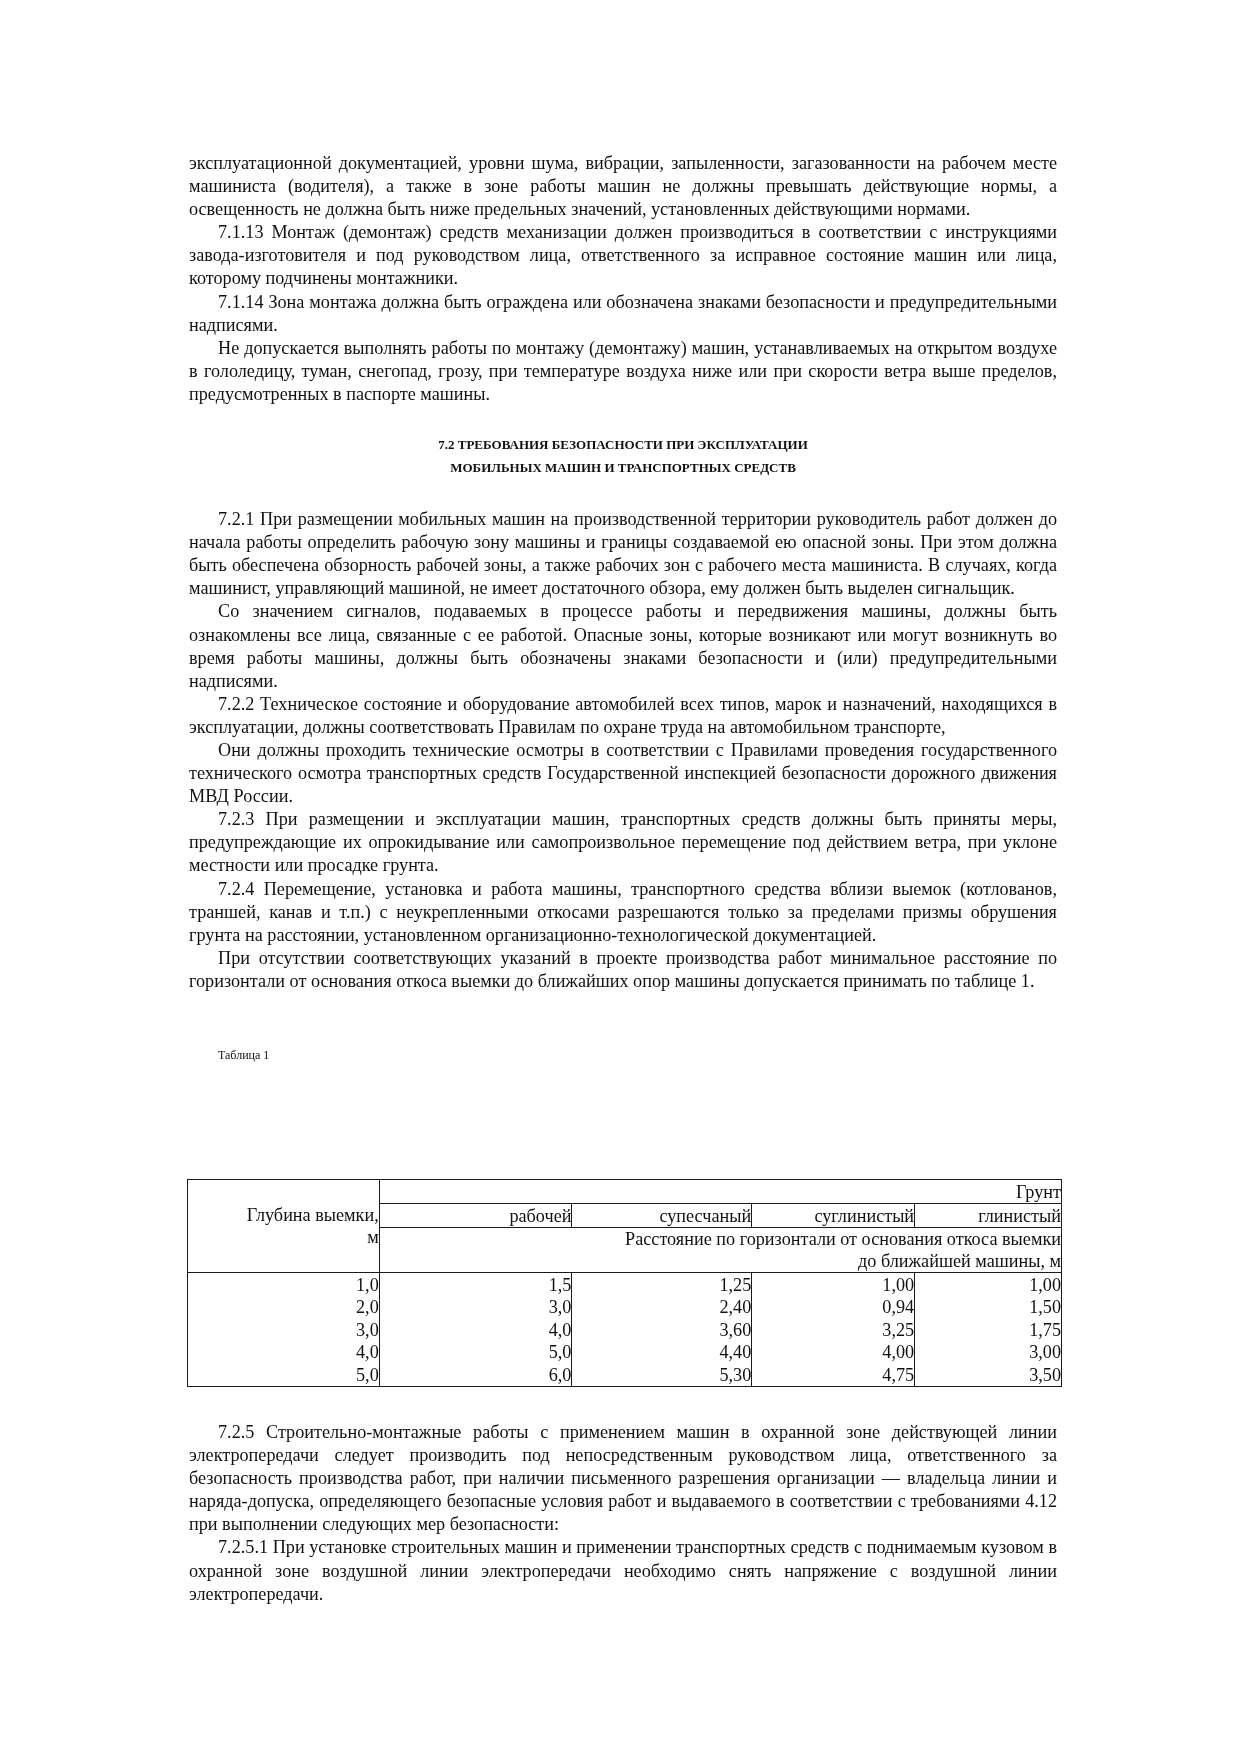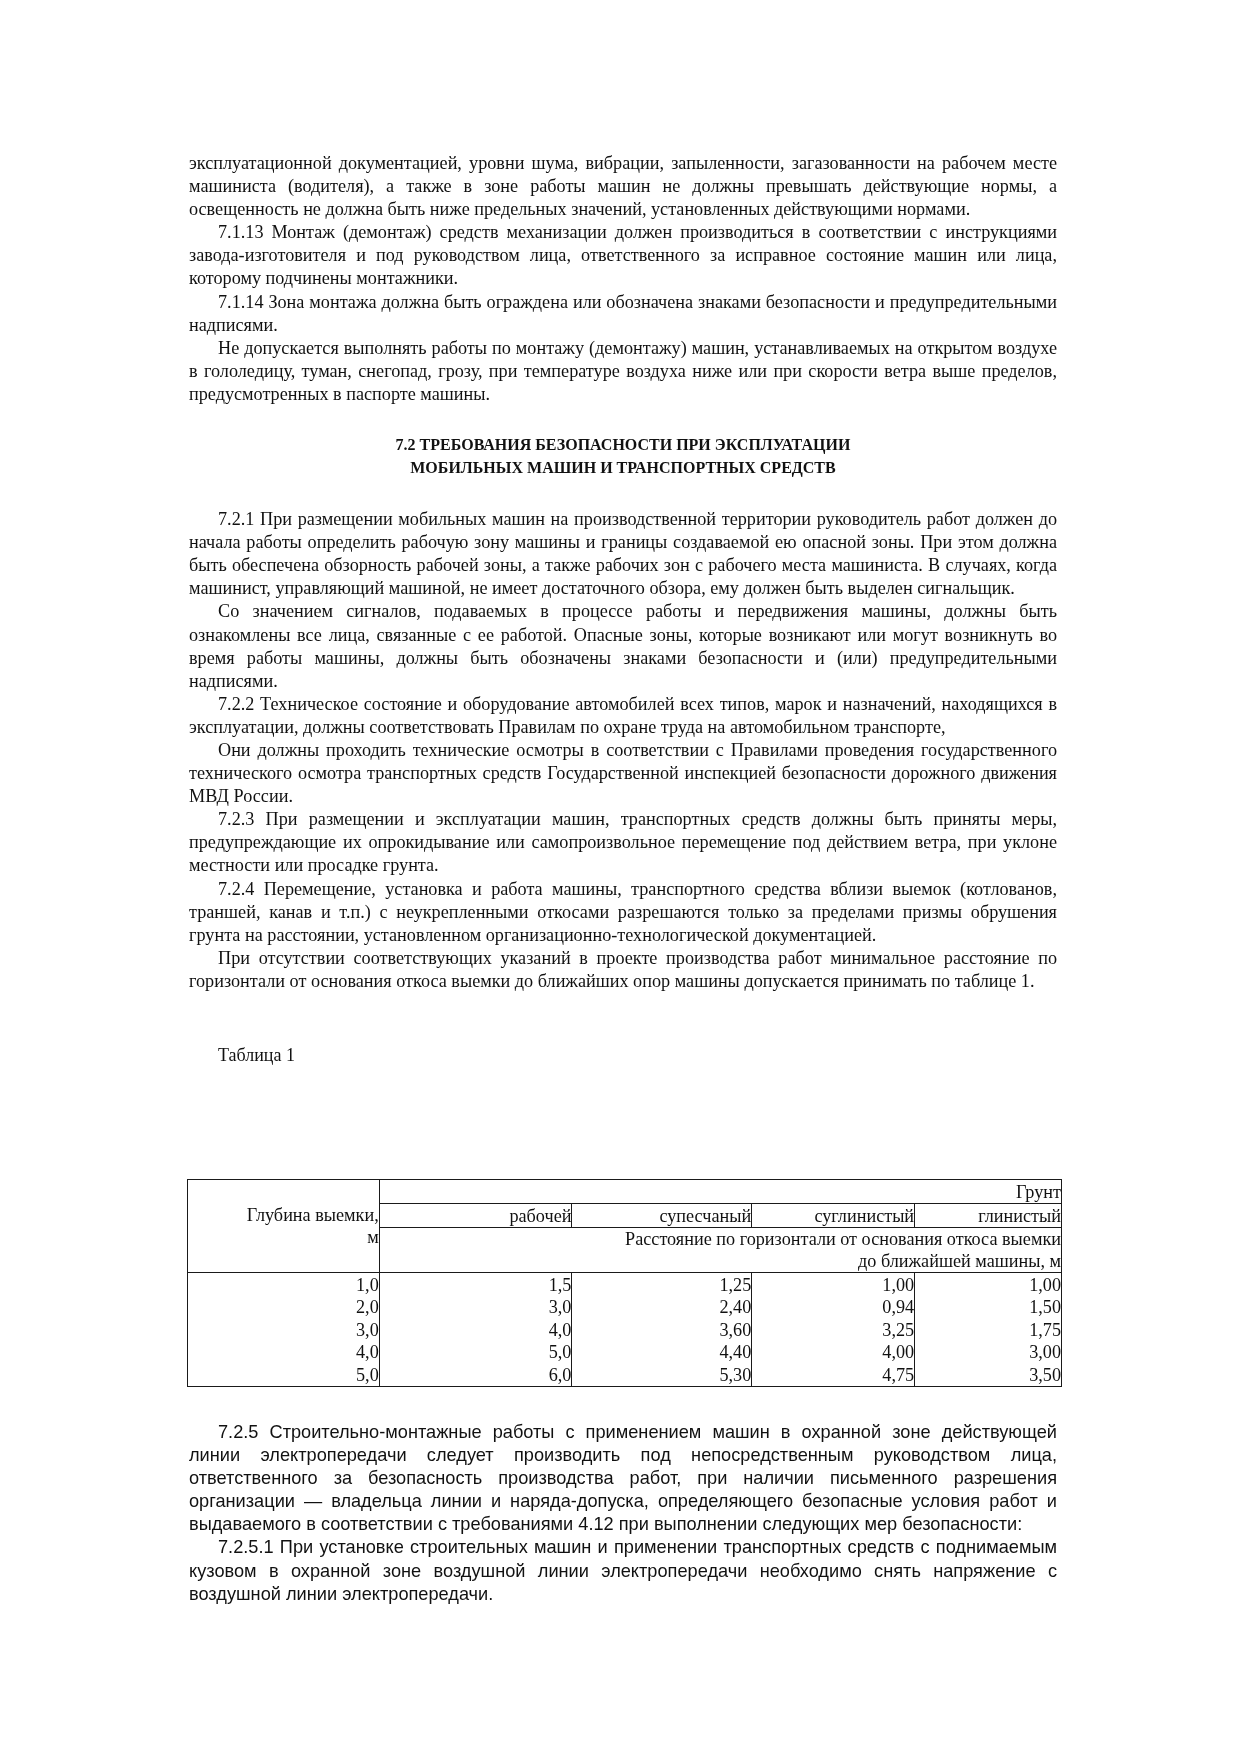--- a/index.html
+++ b/index.html
@@ -4,32 +4,32 @@
 <style>
   html, body { margin: 0; padding: 0; background: #ffffff; }
   body { width: 1240px; height: 1755px; position: relative; overflow: hidden; }
   .page {
     position: absolute; left: 189px; top: 152px; width: 868px;
     font-family: "Liberation Serif", serif; font-size: 18.2px; line-height: 23.1px; color: #111;
   }
   .page p { margin: 0; text-align: justify; }
   .page p.indent { text-indent: 29px; }
   .heading {
-    margin: 28px 0 29px 0; text-align: center; font-weight: bold; font-size: 16px; line-height: 22.5px;
+    margin: 28px 0 29px 0; text-align: center; font-weight: bold; font-size: 13px; line-height: 22.5px;
   }
-  .caption { margin: 52px 0 0 29px; font-size: 18px; line-height: 20px; }
+  .caption { margin: 52px 0 0 29px; font-size: 12px; line-height: 20px; }
   table.t1 {
     position: absolute; left: 187px; top: 1179px; width: 875px;
     border-collapse: collapse; font-family: "Liberation Serif", serif; font-size: 18.2px; color: #111;
     line-height: 22px;
   }
   table.t1 td { border: 1.5px solid #1a1a1a; text-align: right; padding: 0; vertical-align: middle; }
   table.t1 .vals td { vertical-align: top; line-height: 22.4px; padding-top: 1px; }
   .after { position: absolute; left: 189px; top: 1421px; width: 868px;
-    font-family: Liberation Sans, sans-serif; font-size: 18.2px; line-height: 23.1px; color: #111; }
+    font-family: Liberation Serif, serif; font-size: 18.2px; line-height: 23.1px; color: #111; }
   .after p { margin: 0; text-align: justify; text-indent: 29px; }
 </style>
 </head>
 <body>
 
 <div class="page">
   <p>эксплуатационной документацией, уровни шума, вибрации, запыленности, загазованности на рабочем месте машиниста (водителя), а также в зоне работы машин не должны превышать действующие нормы, а освещенность не должна быть ниже предельных значений, установленных действующими нормами.</p>
   <p class="indent">7.1.13 Монтаж (демонтаж) средств механизации должен производиться в соответствии с инструкциями завода-изготовителя и под руководством лица, ответственного за исправное состояние машин или лица, которому подчинены монтажники.</p>
   <p class="indent">7.1.14 Зона монтажа должна быть ограждена или обозначена знаками безопасности и предупредительными надписями.</p>
   <p class="indent">Не допускается выполнять работы по монтажу (демонтажу) машин, устанавливаемых на открытом воздухе в гололедицу, туман, снегопад, грозу, при температуре воздуха ниже или при скорости ветра выше пределов, предусмотренных в паспорте машины.</p>

